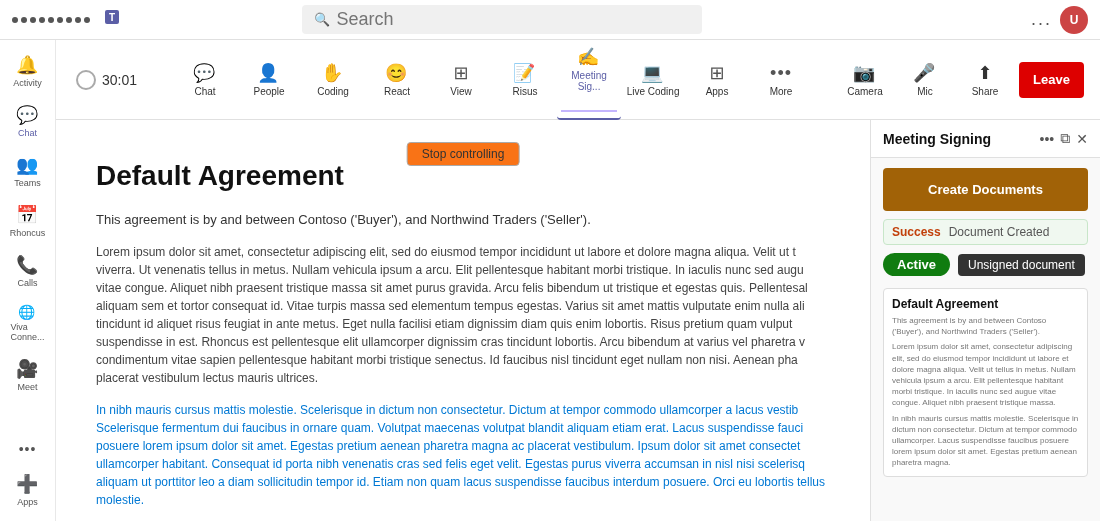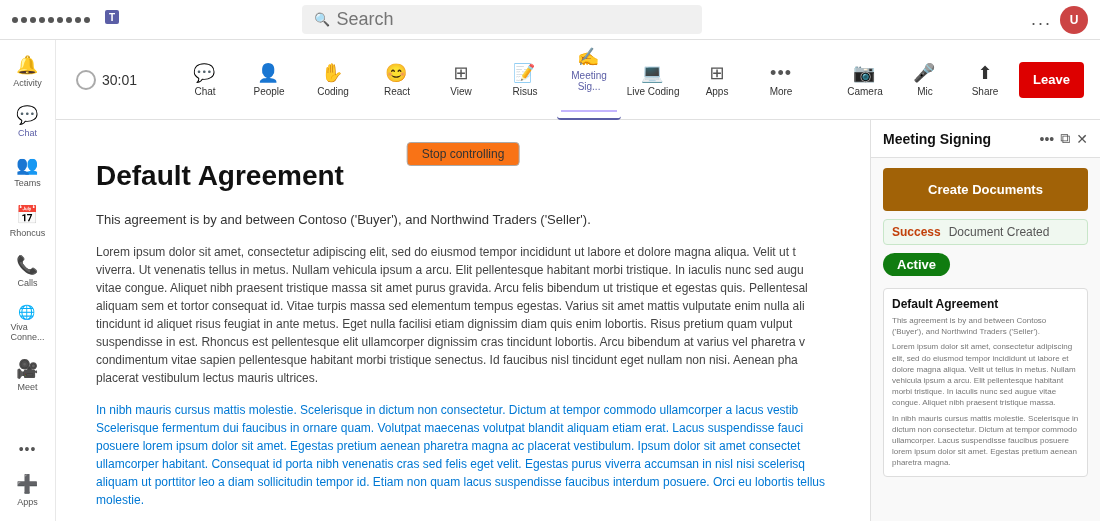--- a/index.html
+++ b/index.html
@@ -330,20 +330,21 @@
         <div class="panel-body">
           <button class="create-docs-btn">Create Documents</button>
 
           <div class="success-bar">
             <span class="success-label">Success</span>
             <span class="success-text">Document Created</span>
           </div>
 
           <div class="status-row">
             <span class="status-active">Active</span>
+            <span class="status-unsigned">Unsigned document</span>
           </div>
 
           <div class="doc-preview">
             <div class="doc-preview-title">Default Agreement</div>
             <div class="doc-preview-text">This agreement is by and between Contoso ('Buyer'), and Northwind Traders ('Seller').</div>
             <div class="doc-preview-text" style="margin-top:4px;">Lorem ipsum dolor sit amet, consectetur adipiscing elit, sed do eiusmod tempor incididunt ut labore et dolore magna aliqua. Velit ut tellus in metus. Nullam vehicula ipsum a arcu. Elit pellentesque habitant morbi tristique. In iaculis nunc sed augue vitae congue. Aliquet nibh praesent tristique massa.</div>
             <div class="doc-preview-text" style="margin-top:4px;">In nibh mauris cursus mattis molestie. Scelerisque in dictum non consectetur. Dictum at tempor commodo ullamcorper. Lacus suspendisse faucibus posuere lorem ipsum dolor sit amet. Egestas pretium aenean pharetra magna.</div>
           </div>
 
 

